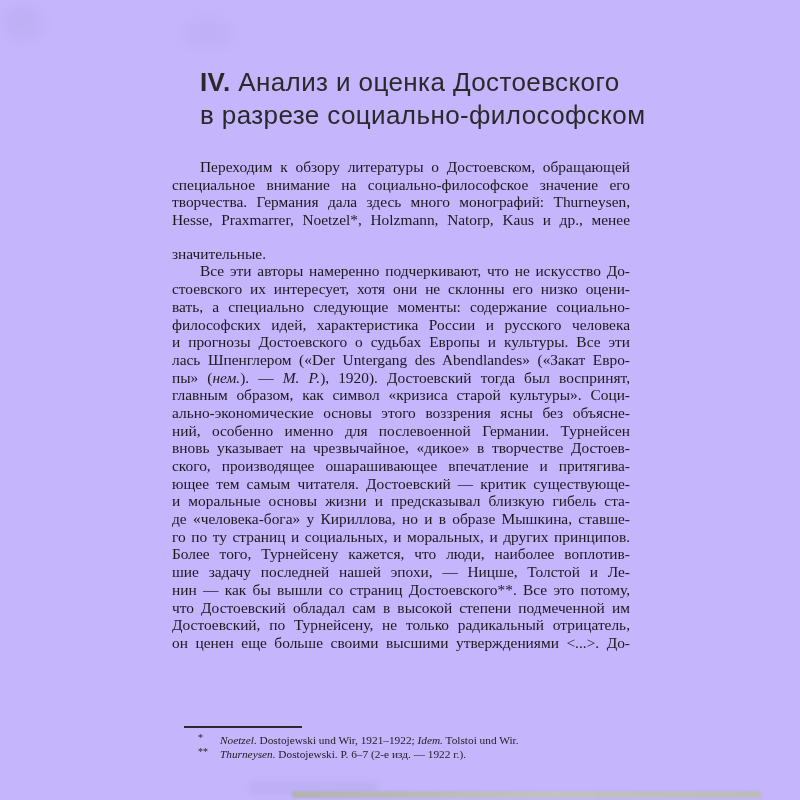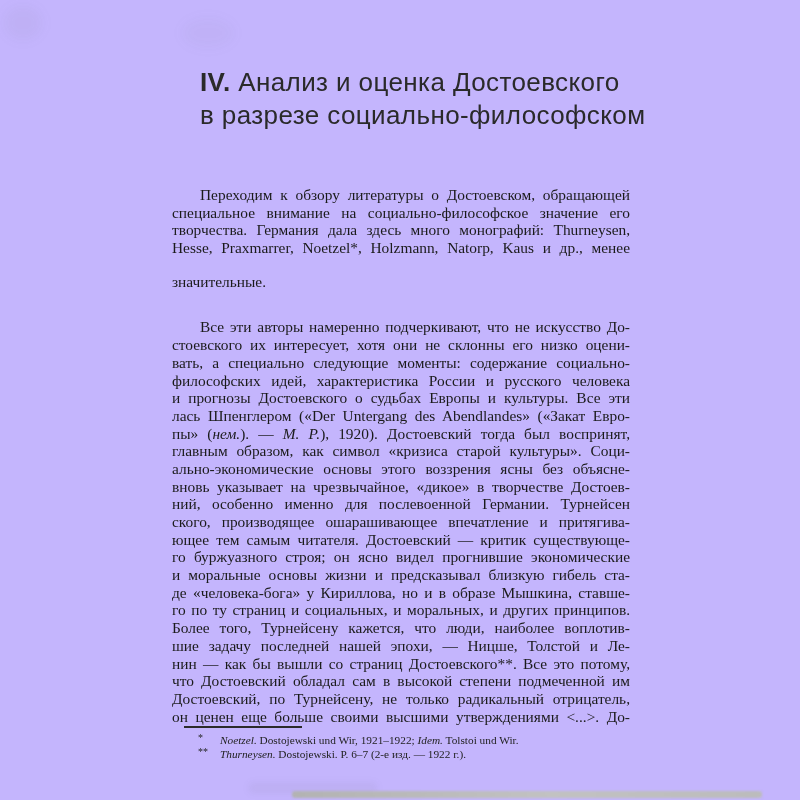--- a/index.html
+++ b/index.html
@@ -35,21 +35,21 @@
     font-size:15.4px;
     line-height:17.7px;
     color:#1b1b1b;
   }
   .line{
     text-align:justify;
     text-align-last:justify;
     height:17.7px;
     overflow:visible;
   }
-  .line.first{text-indent:28px;margin-top:28px;}
+  .line.first{text-indent:28px;}
   .line.short{text-align-last:left;margin-top:16px;}
   .it{font-style:italic;}
   
   .footnotes{
     position:absolute;
     left:172px;top:718px;
     width:458px;
     font-size:11.3px;
     color:#222;
   }
@@ -111,25 +111,24 @@
       <div>
         <div class="line first"><span>Все эти авторы намеренно подчеркивают, что не искусство До-</span></div>
         <div class="line"><span>стоевского их интересует, хотя они не склонны его низко оцени-</span></div>
         <div class="line"><span>вать, а специально следующие моменты: содержание социально-</span></div>
         <div class="line"><span>философских идей, характеристика России и русского человека</span></div>
         <div class="line"><span>и прогнозы Достоевского о судьбах Европы и культуры. Все эти</span></div>
         <div class="line"><span>лась Шпенглером («Der Untergang des Abendlandes» («Закат Евро-</span></div>
         <div class="line"><span>пы» (</span><span class="it">нем.</span><span>). — </span><span class="it">М. Р.</span><span>), 1920). Достоевский тогда был воспринят,</span></div>
         <div class="line"><span>главным образом, как символ «кризиса старой культуры». Соци-</span></div>
         <div class="line"><span>ально-экономические основы этого воззрения ясны без объясне-</span></div>
+        <div class="line"><span>ний, особенно именно для послевоенной Германии. Турнейсен</span></div>
         <div class="line"><span>вновь указывает на чрезвычайное, «дикое» в творчестве Достоев-</span></div>
-        <div class="line"><span>ний, особенно именно для послевоенной Германии. Турнейсен</span></div>
         <div class="line"><span>ского, производящее ошарашивающее впечатление и притягива-</span></div>
         <div class="line"><span>ющее тем самым читателя. Достоевский — критик существующе-</span></div>
-        <div class="line"><span>го буржуазного строя; он ясно видел прогнившие экономические</span></div>
         <div class="line"><span>и моральные основы жизни и предсказывал близкую гибель ста-</span></div>
         <div class="line"><span>де «человека-бога» у Кириллова, но и в образе Мышкина, ставше-</span></div>
         <div class="line"><span>го по ту страниц и социальных, и моральных, и других принципов.</span></div>
         <div class="line"><span>Более того, Турнейсену кажется, что люди, наиболее воплотив-</span></div>
         <div class="line"><span>шие задачу последней нашей эпохи, — Ницше, Толстой и Ле-</span></div>
         <div class="line"><span>нин — как бы вышли со страниц Достоевского**. Все это потому,</span></div>
         <div class="line"><span>что Достоевский обладал сам в высокой степени подмеченной им</span></div>
         <div class="line"><span>Достоевский, по Турнейсену, не только радикальный отрицатель,</span></div>
         <div class="line"><span>он ценен еще больше своими высшими утверждениями &lt;...&gt;. До-</span></div>
       </div>

